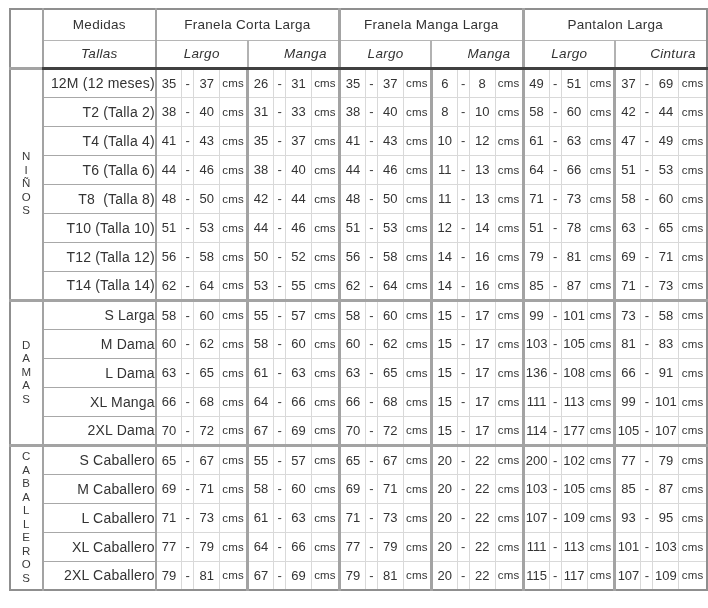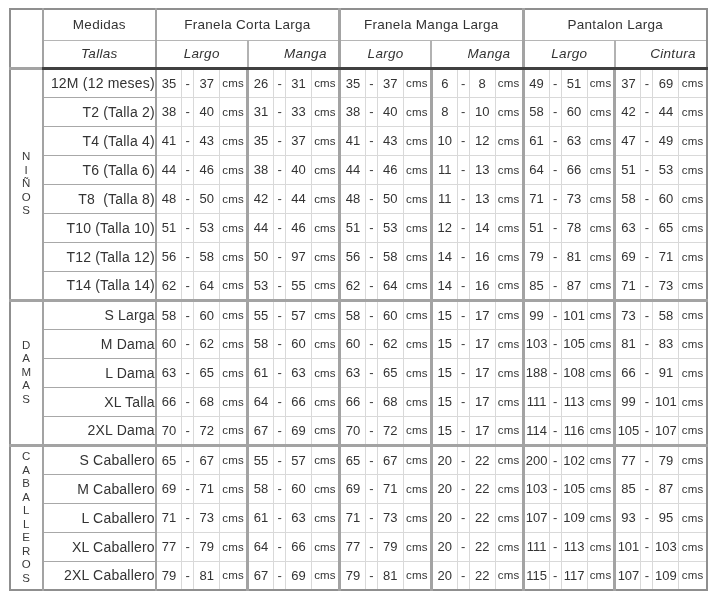--- a/index.html
+++ b/index.html
@@ -279,21 +279,21 @@
           <td class="unit">cms</td>
         </tr>
         <tr>
           <td class="label-cell">T12 (Talla 12)</td>
           <td class="num g-first">56</td>
           <td class="dash">-</td>
           <td class="num">58</td>
           <td class="unit">cms</td>
           <td class="num g-start">50</td>
           <td class="dash">-</td>
-          <td class="num">97</td>
+          <td class="num">52</td>
           <td class="unit">cms</td>
           <td class="num g-start">56</td>
           <td class="dash">-</td>
           <td class="num">58</td>
           <td class="unit">cms</td>
           <td class="num g-start">14</td>
           <td class="dash">-</td>
           <td class="num">16</td>
           <td class="unit">cms</td>
           <td class="num g-start">79</td>
@@ -404,31 +404,31 @@
           <td class="num">63</td>
           <td class="unit">cms</td>
           <td class="num g-start">63</td>
           <td class="dash">-</td>
           <td class="num">65</td>
           <td class="unit">cms</td>
           <td class="num g-start">15</td>
           <td class="dash">-</td>
           <td class="num">17</td>
           <td class="unit">cms</td>
-          <td class="num g-start">188</td>
+          <td class="num g-start">136</td>
           <td class="dash">-</td>
           <td class="num">108</td>
           <td class="unit">cms</td>
           <td class="num g-start">66</td>
           <td class="dash">-</td>
           <td class="num">91</td>
           <td class="unit">cms</td>
         </tr>
         <tr>
-          <td class="label-cell">XL Talla</td>
+          <td class="label-cell">XL Manga</td>
           <td class="num g-first">66</td>
           <td class="dash">-</td>
           <td class="num">68</td>
           <td class="unit">cms</td>
           <td class="num g-start">64</td>
           <td class="dash">-</td>
           <td class="num">66</td>
           <td class="unit">cms</td>
           <td class="num g-start">66</td>
           <td class="dash">-</td>
@@ -460,21 +460,21 @@
           <td class="num g-start">70</td>
           <td class="dash">-</td>
           <td class="num">72</td>
           <td class="unit">cms</td>
           <td class="num g-start">15</td>
           <td class="dash">-</td>
           <td class="num">17</td>
           <td class="unit">cms</td>
           <td class="num g-start">114</td>
           <td class="dash">-</td>
-          <td class="num">116</td>
+          <td class="num">177</td>
           <td class="unit">cms</td>
           <td class="num g-start">105</td>
           <td class="dash">-</td>
           <td class="num">107</td>
           <td class="unit">cms</td>
         </tr>
         <tr class="section-start">
           <td class="section-cell" rowspan="5">
             <div class="ltr">C</div>
             <div class="ltr">A</div>

